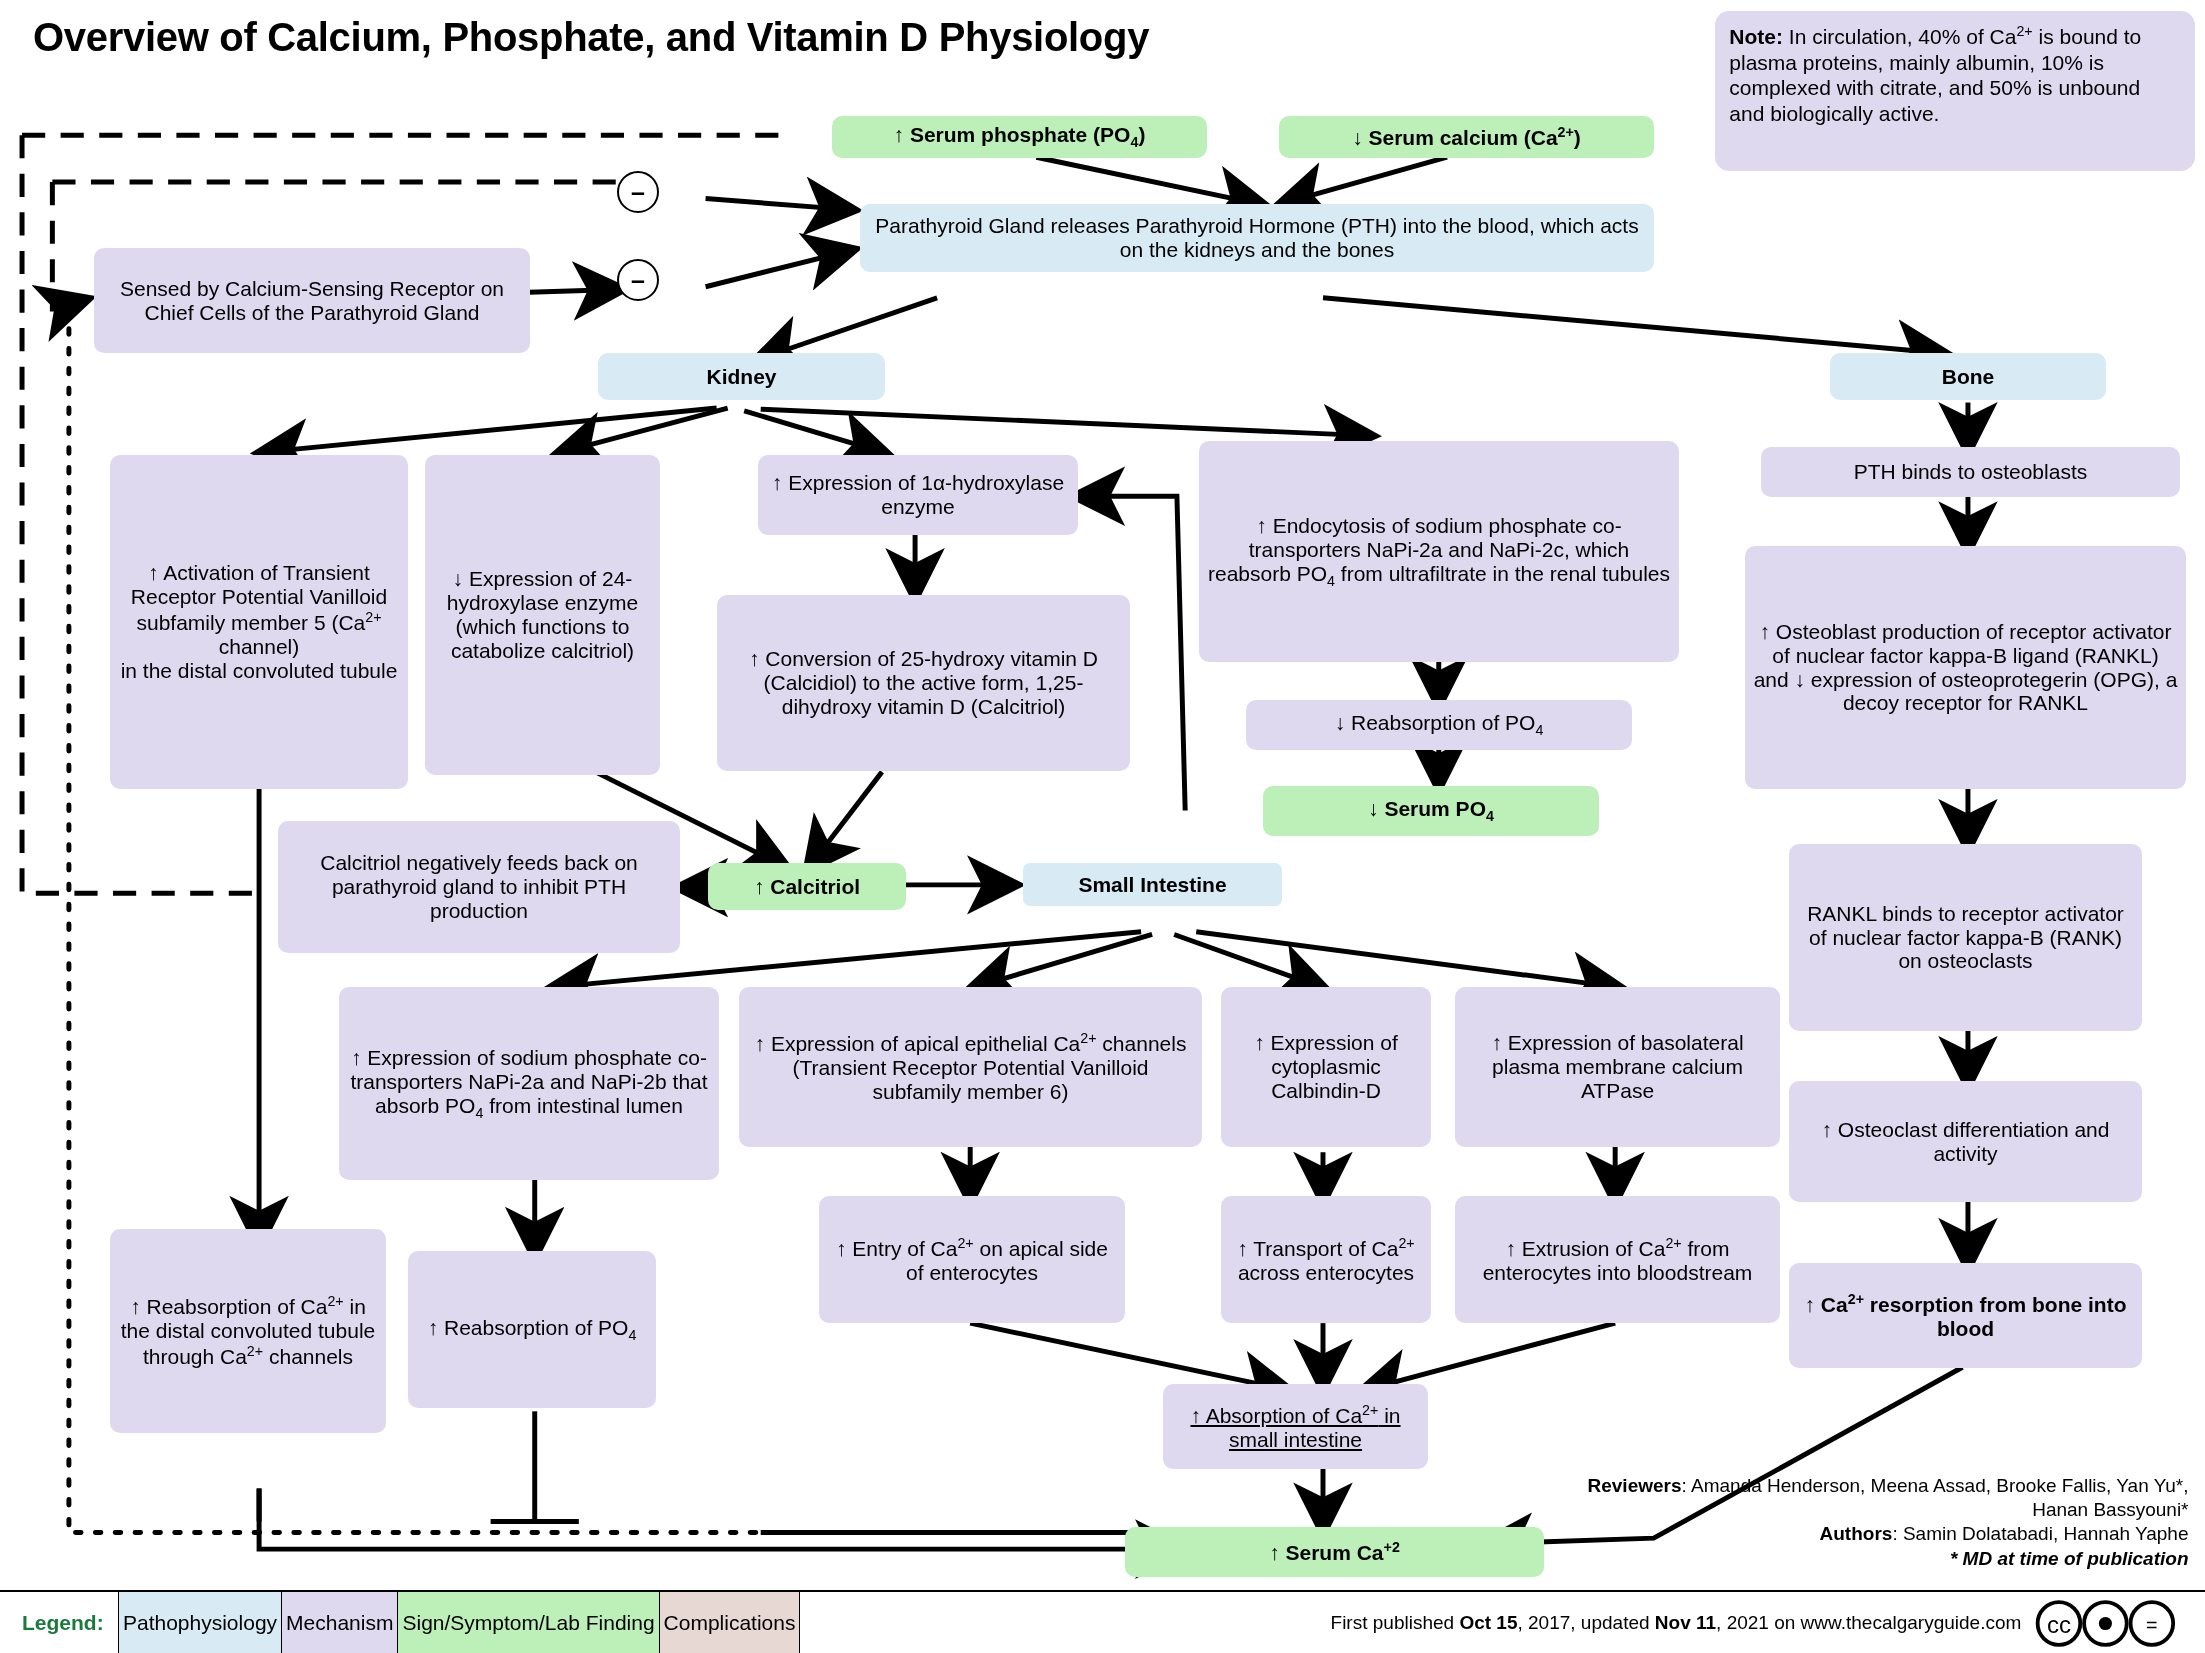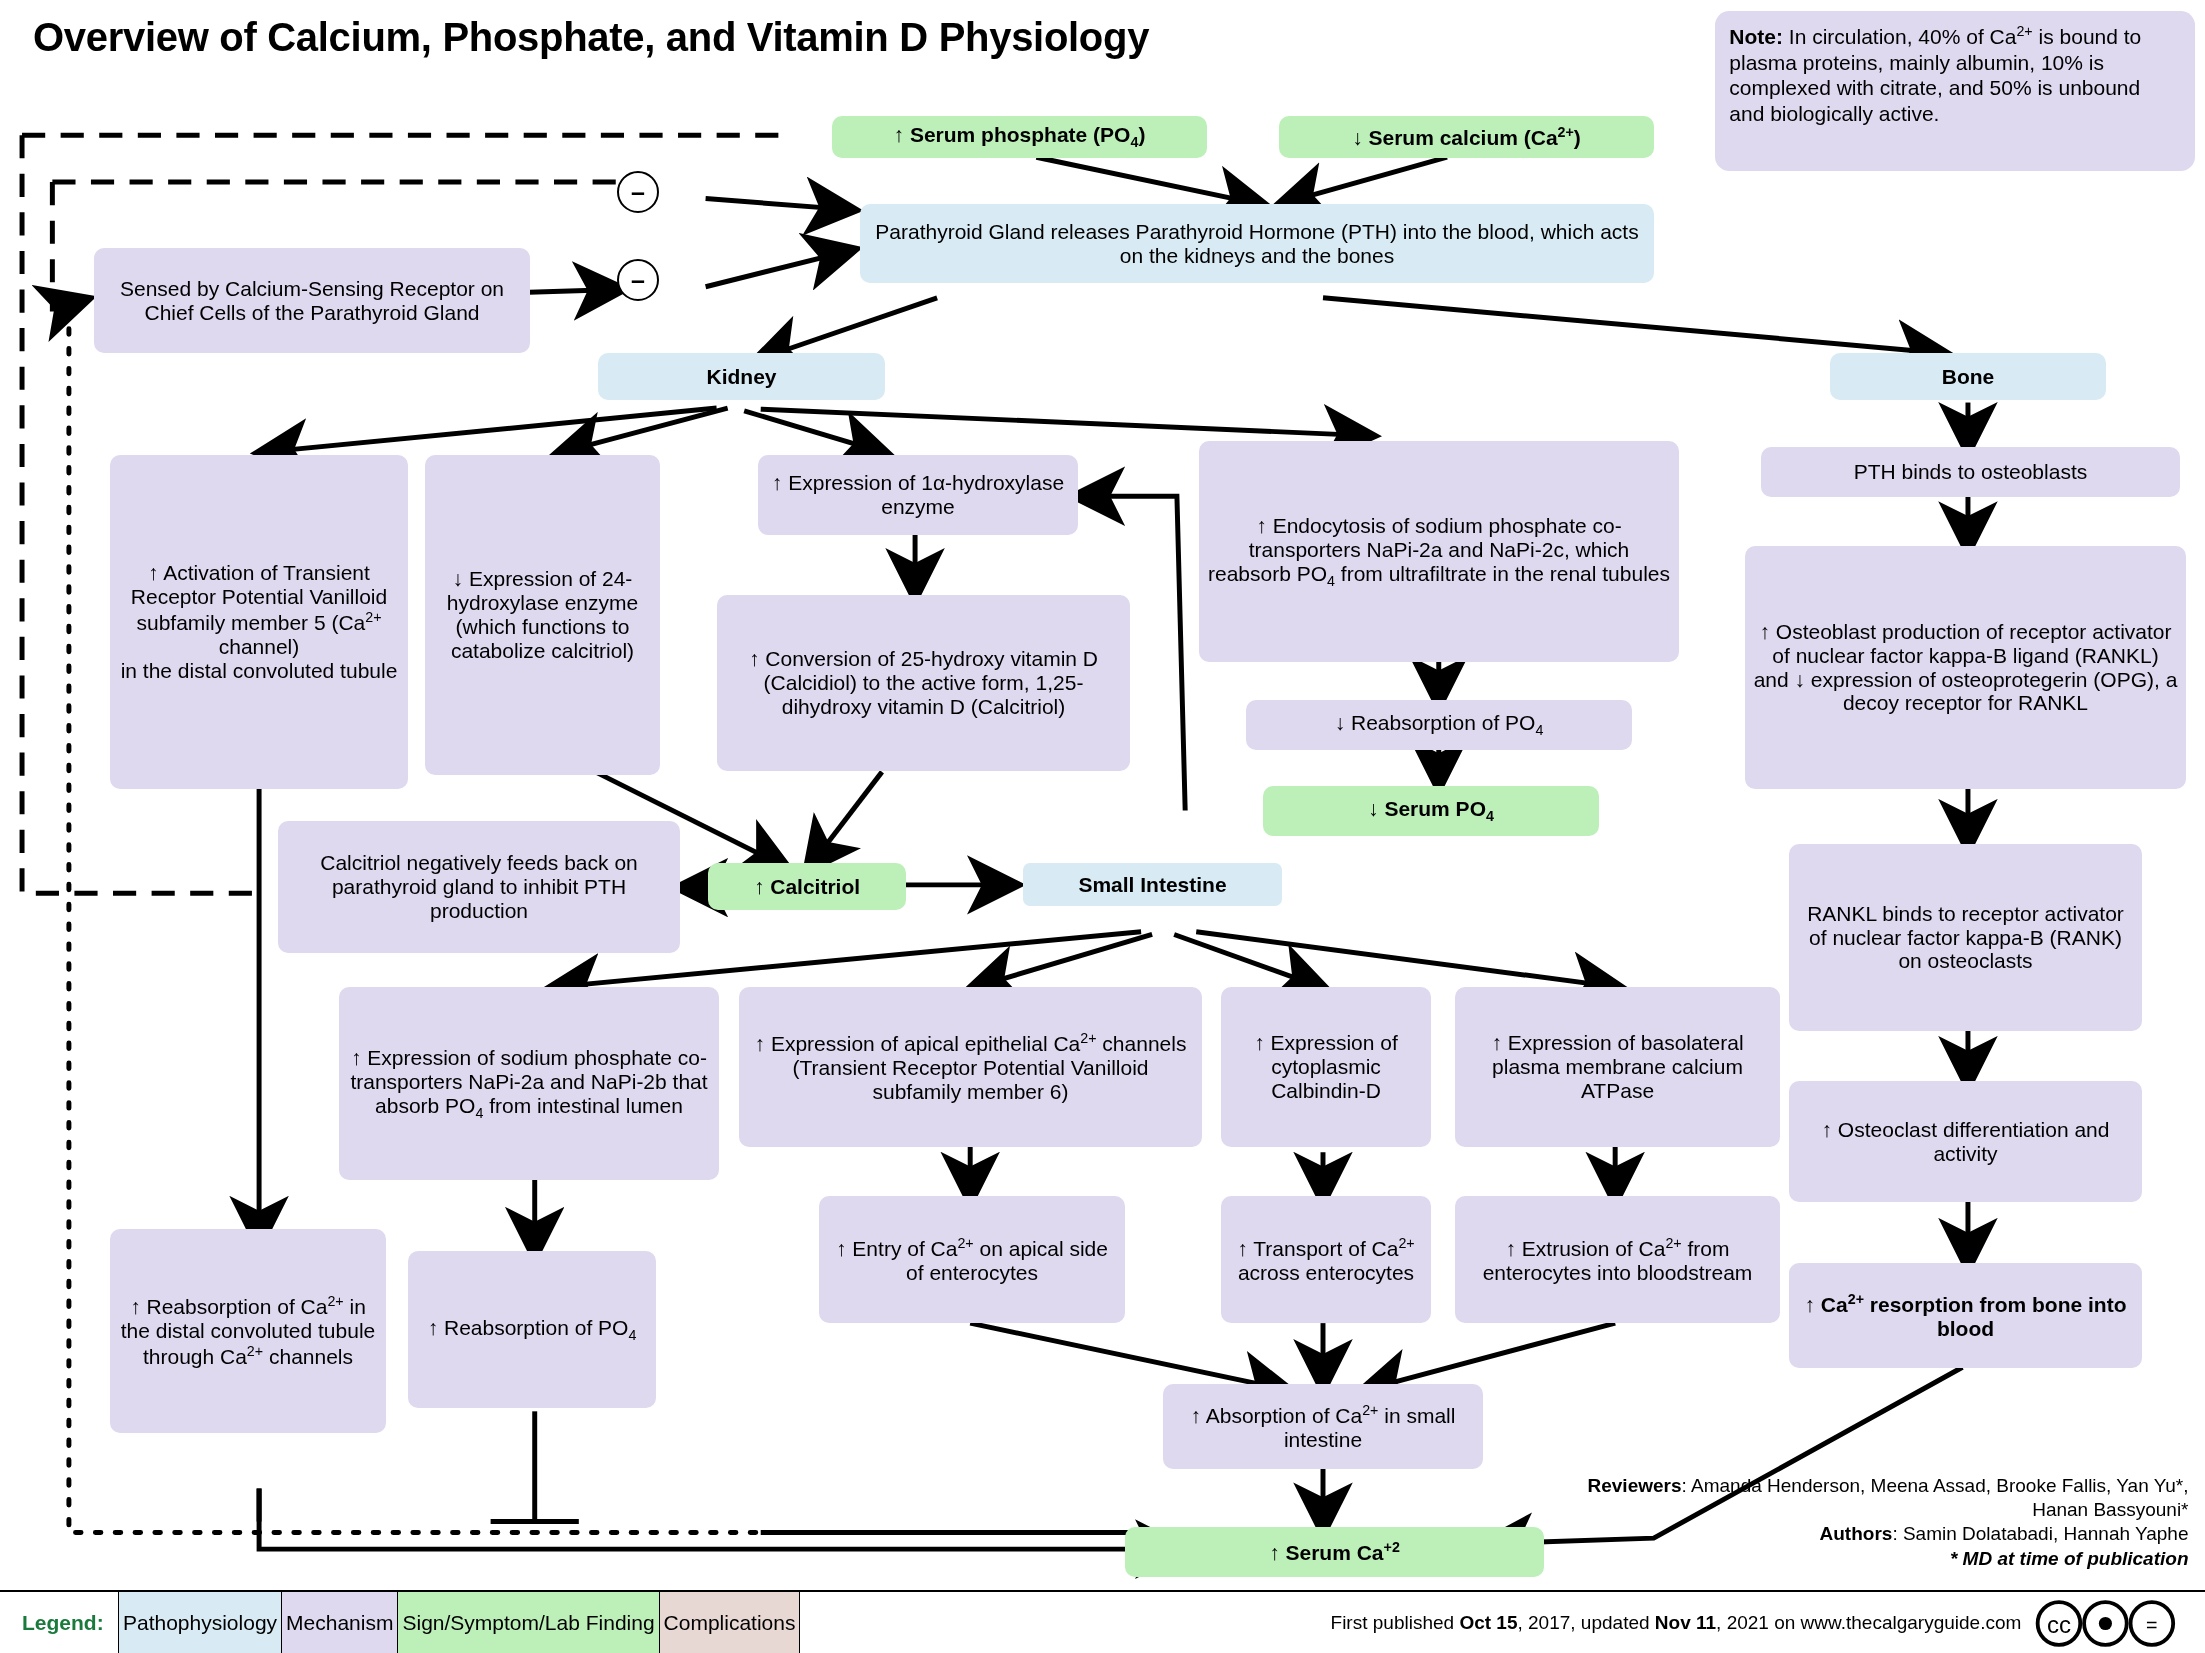--- a/index.html
+++ b/index.html
@@ -211,21 +211,21 @@
   </div>
 
   <div class="node sign" style="left:832px; top:116px; width:375px; height:42px;">
     <span>↑ Serum phosphate (PO<sub>4</sub>)</span>
   </div>
 
   <div class="node sign" style="left:1279px; top:116px; width:375px; height:42px;">
     <span>↓ Serum calcium (Ca<sup>2+</sup>)</span>
   </div>
 
-  <div class="node mech" style="left:860px; top:204px; width:794px; height:79px;">
+  <div class="node mech" style="left:860px; top:204px; width:794px; height:68px;">
     <span>Parathyroid Gland releases Parathyroid Hormone (PTH) into the blood, which acts on the kidneys and the bones</span>
   </div>
 
   <div class="circ" style="left:617px; top:171px;">
     <span>–</span>
   </div>
   <div class="circ" style="left:617px; top:259px;">
     <span>–</span>
   </div>
 
@@ -310,21 +310,21 @@
   </div>
 
   <div class="node patho" style="left:110px; top:1229px; width:276px; height:204px;">
     <span>↑ Reabsorption of Ca<sup>2+</sup> in the distal convoluted tubule through Ca<sup>2+</sup> channels</span>
   </div>
 
   <div class="node patho" style="left:408px; top:1251px; width:248px; height:157px;">
     <span>↑ Reabsorption of PO<sub>4</sub></span>
   </div>
 
-  <div class="node patho" style="left:1163px; top:1384px; width:320px; height:85px;">
+  <div class="node patho" style="left:1163px; top:1384px; width:265px; height:85px;text-decoration:underline;">
     <span>↑ Absorption of Ca<sup>2+</sup> in small intestine</span>
   </div>
 
   <div class="node sign" style="left:1125px; top:1527px; width:419px; height:50px;">
     <span>↑ Serum Ca<sup>+2</sup></span>
   </div>
 
   <div class="node patho" style="left:1761px; top:447px; width:419px; height:50px;">
     <span>PTH binds to osteoblasts</span>
   </div>

